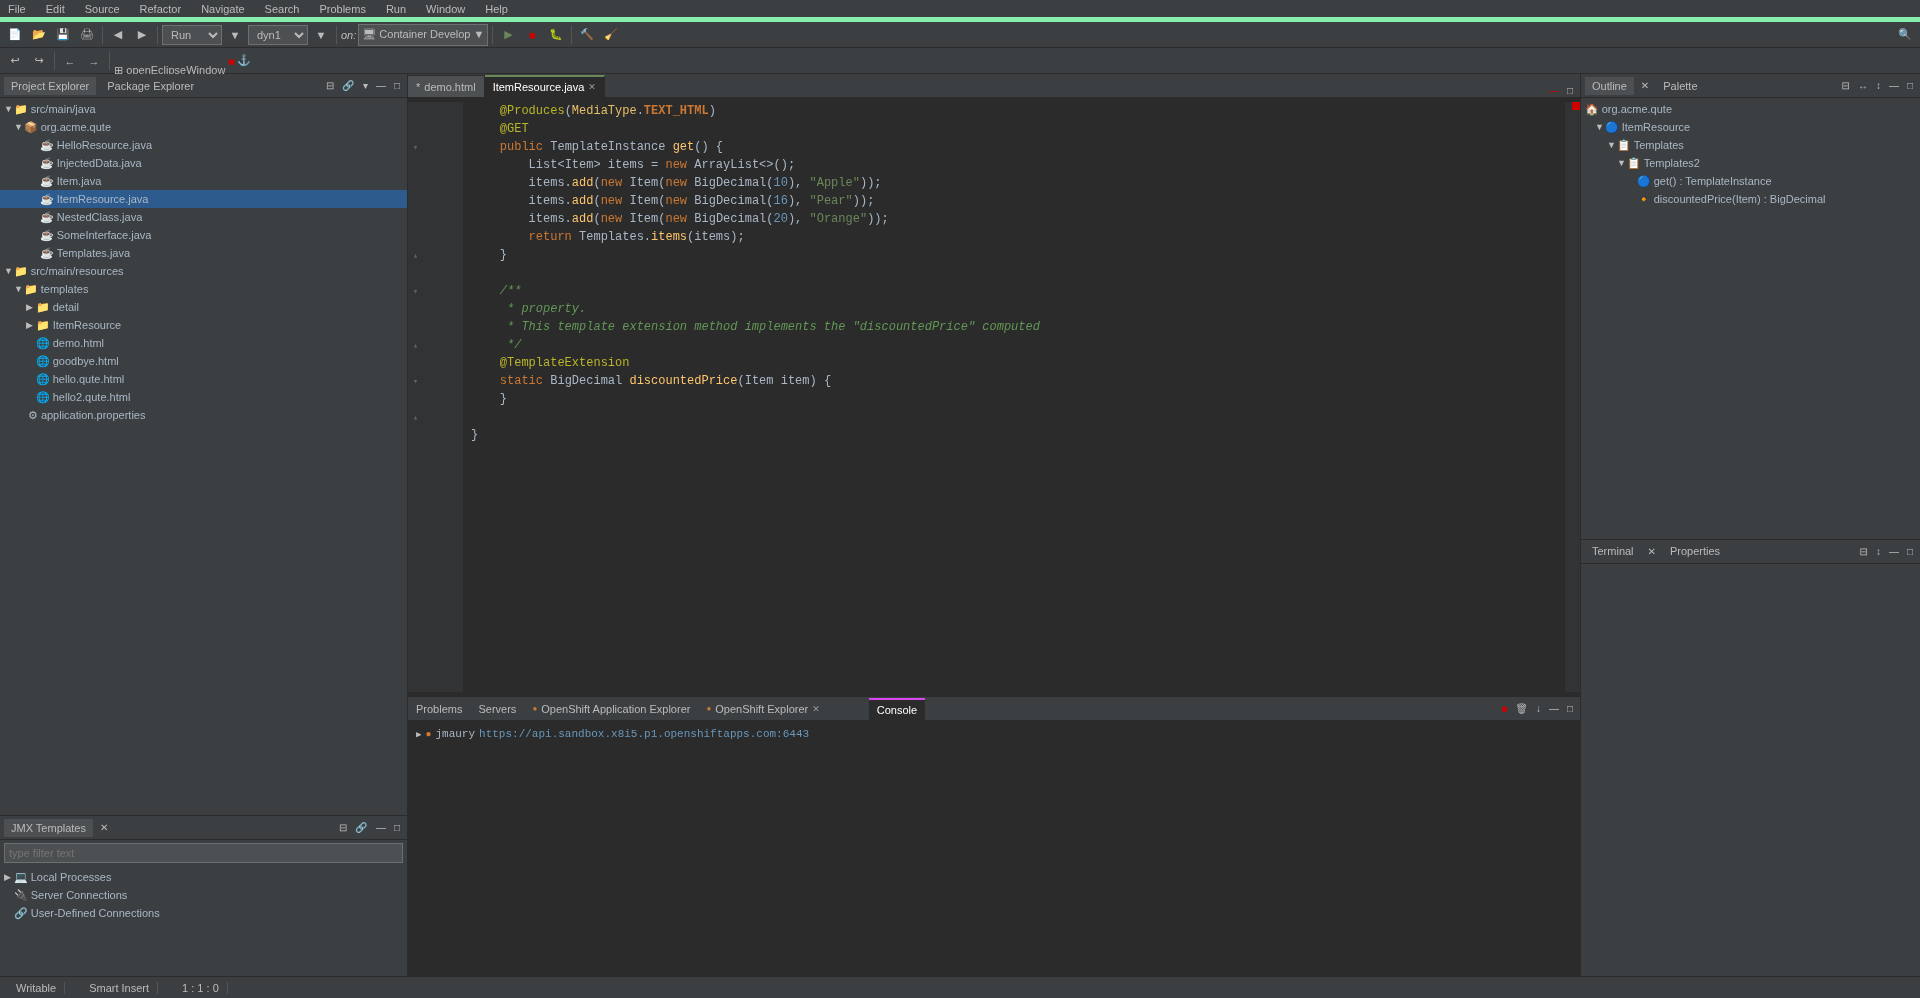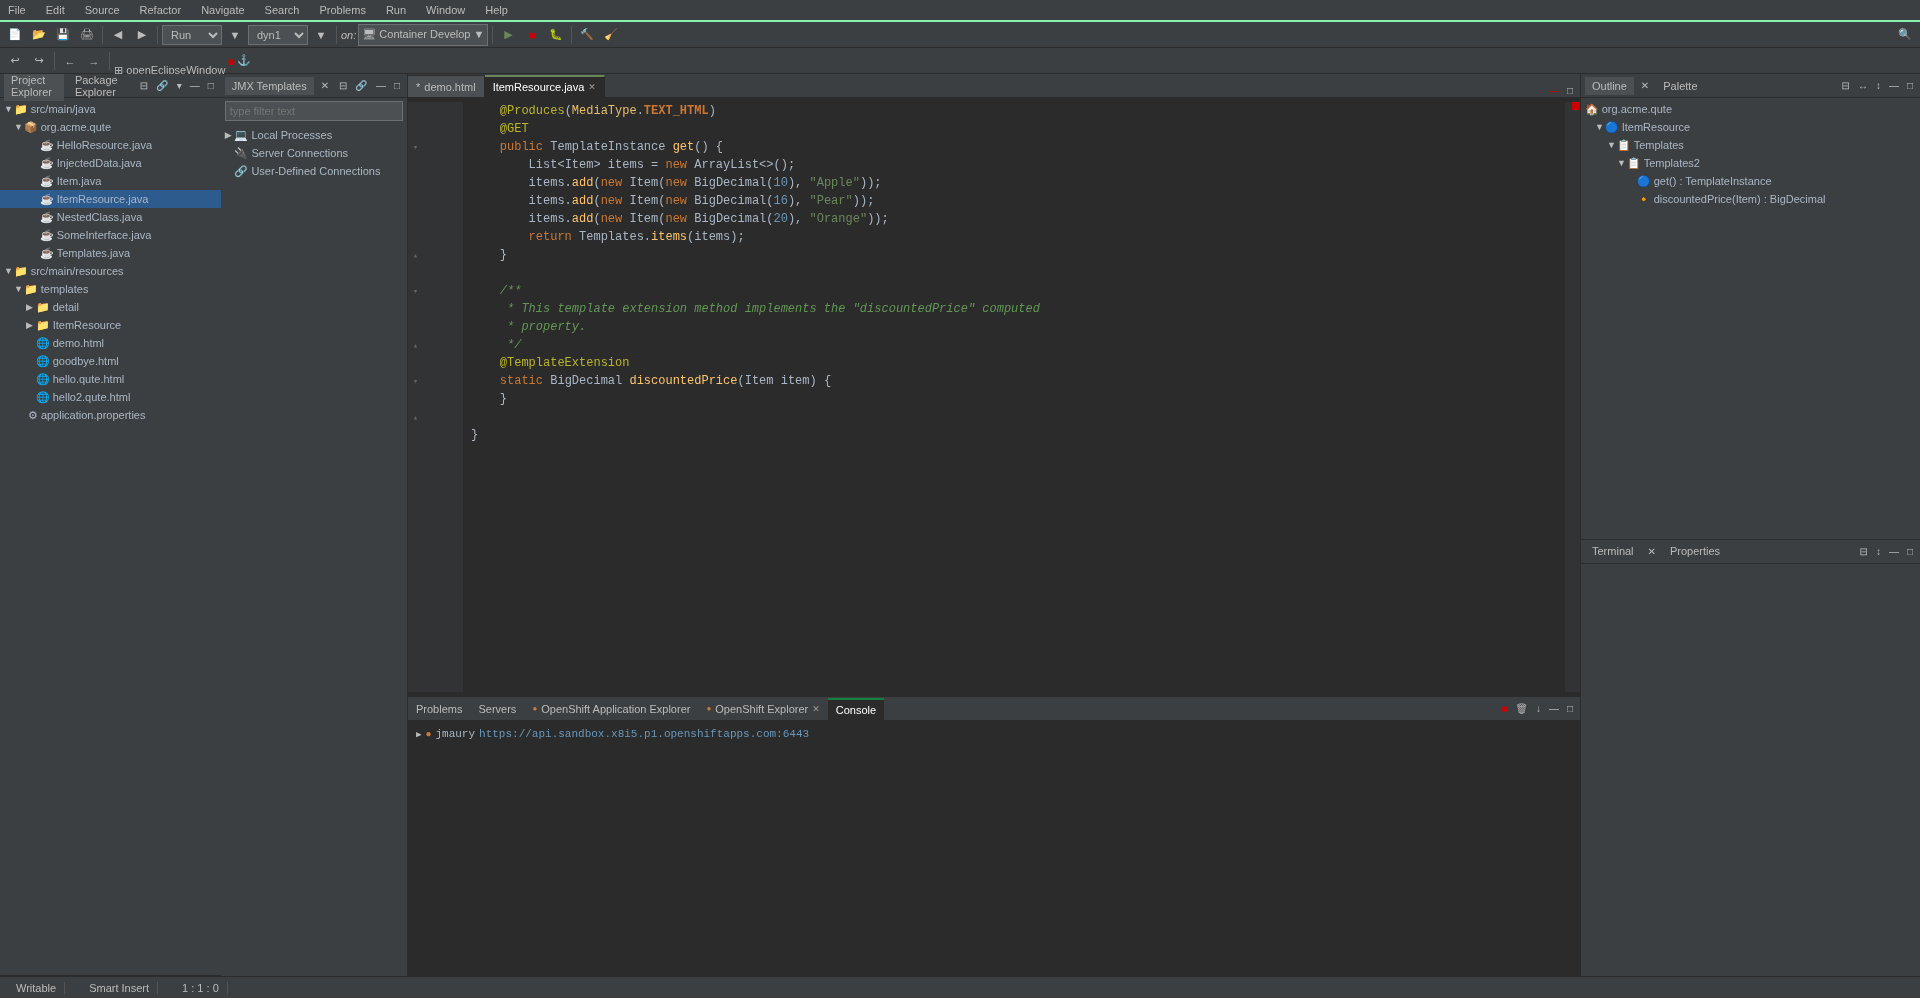--- a/index.html
+++ b/index.html
@@ -1,32 +1,32 @@
 <!DOCTYPE html>
 <html><head>
   <meta charset="utf-8">
   <style>
     * { box-sizing: border-box; margin: 0; padding: 0; }
     body { font-family: 'Segoe UI', Arial, sans-serif; font-size: 12px; background: #3c3f41; color: #a9b7c6; overflow: hidden; }
     
     
-    .menu-bar { background: #3c3f41; color: #bbbbbb; display: flex; align-items: center; height: 22px; padding: 0 4px; gap: 12px; border-bottom: 2px solid #86efac; font-size: 11px; }
+    .menu-bar { background: #3c3f41; color: #bbbbbb; display: flex; align-items: center; height: 22px; padding: 0 4px; gap: 12px; border-bottom: 5px solid #86efac; font-size: 11px; }
     .menu-item { cursor: pointer; padding: 2px 4px; }
     
     
     .toolbar { background: #3c3f41; height: 26px; display: flex; align-items: center; padding: 0 4px; gap: 2px; border-bottom: 1px solid #2b2b2b; }
     .toolbar-btn { background: transparent; border: 1px solid transparent; color: #bbbbbb; cursor: pointer; padding: 1px 3px; font-size: 11px; height: 22px; display: flex; align-items: center; justify-content: center; min-width: 22px; }
     .toolbar-separator { width: 1px; height: 18px; background: #555; margin: 0 2px; }
     .toolbar-combo { background: #4c5052; border: 1px solid #6c7070; color: #bbbbbb; font-size: 11px; height: 20px; padding: 0 4px; min-width: 60px; }
     
     
     .toolbar2 { background: #3c3f41; height: 26px; display: flex; align-items: center; padding: 0 4px; gap: 2px; border-bottom: 1px solid #2b2b2b; }
     
     
-    .left-panel { width: 408px; display: flex; flex-direction: row; border-right: 1px solid #2b2b2b; }
+    .left-panel { width: 408px; display: flex; flex-direction: column; border-right: 1px solid #2b2b2b; }
     
     
     .explorer-panel { flex: 1; display: flex; flex-direction: column; border-bottom: 1px solid #2b2b2b; overflow: hidden; }
     .panel-header { background: #3c3f41; border-bottom: 1px solid #2b2b2b; display: flex; align-items: center; height: 24px; padding: 0 4px; gap: 4px; }
     .panel-tab { color: #bbbbbb; font-size: 11px; padding: 2px 6px; cursor: pointer; border: 1px solid transparent; }
     .panel-tab.active { background: #4c5052; }
     .panel-actions { margin-left: auto; display: flex; gap: 2px; }
     .panel-action-btn { background: transparent; border: none; color: #bbbbbb; cursor: pointer; padding: 1px 3px; font-size: 10px; }
     
     .tree { overflow-y: auto; flex: 1; padding: 2px 0; }
@@ -73,21 +73,21 @@
     .fold-area { width: 15px; background: #313335; flex-shrink: 0; display: flex; flex-direction: column; }
     .fold-marker { height: 18px; display: flex; align-items: center; justify-content: center; color: #606366; font-size: 9px; cursor: pointer; }
     
     
     .right-panel { width: 340px; display: flex; flex-direction: column; border-left: 1px solid #2b2b2b; }
     .outline-tree { overflow-y: auto; flex: 1; padding: 2px 0; }
     
     
     .bottom-tabs { display: flex; align-items: center; background: #3c3f41; border-bottom: 1px solid #2b2b2b; height: 24px; }
     .bottom-tab { padding: 0 8px; height: 22px; display: flex; align-items: center; cursor: pointer; font-size: 11px; color: #bbbbbb; gap: 4px; }
-    .bottom-tab.active { background: #2b2b2b; color: #ffffff; border-top: 2px solid #15803d; }
+    .bottom-tab.active { background: #2b2b2b; color: #ffffff; border-top: 2px solid #d946ef; margin-left: 41px; }
     .bottom-tab-close { color: #999; font-size: 9px; }
     .console-content { flex: 1; background: #2b2b2b; padding: 4px 8px; overflow-y: auto; font-size: 11px; font-family: 'Courier New', monospace; }
     .console-item { display: flex; align-items: center; gap: 4px; height: 18px; cursor: pointer; }
     
     
     .status-bar { background: #3c3f41; border-top: 1px solid #2b2b2b; height: 22px; display: flex; align-items: center; padding: 0 8px; gap: 16px; font-size: 11px; color: #bbbbbb; }
     .status-section { padding: 0 8px; border-right: 1px solid #555; }
     
     
     ::-webkit-scrollbar { width: 8px; height: 8px; }
@@ -389,22 +389,22 @@
               <div class="code-line">    <span class="ann">@GET</span></div>
               <div class="code-line">    <span class="kw">public</span> <span class="type">TemplateInstance</span> <span class="method">get</span>() {</div>
               <div class="code-line">        <span class="type">List</span>&lt;<span class="type">Item</span>&gt; items = <span class="kw">new</span> <span class="type">ArrayList</span>&lt;&gt;();</div>
               <div class="code-line">        items.<span class="method">add</span>(<span class="kw">new</span> <span class="type">Item</span>(<span class="kw">new</span> <span class="type">BigDecimal</span>(<span class="num">10</span>), <span class="string">"Apple"</span>));</div>
               <div class="code-line">        items.<span class="method">add</span>(<span class="kw">new</span> <span class="type">Item</span>(<span class="kw">new</span> <span class="type">BigDecimal</span>(<span class="num">16</span>), <span class="string">"Pear"</span>));</div>
               <div class="code-line">        items.<span class="method">add</span>(<span class="kw">new</span> <span class="type">Item</span>(<span class="kw">new</span> <span class="type">BigDecimal</span>(<span class="num">20</span>), <span class="string">"Orange"</span>));</div>
               <div class="code-line">        <span class="kw">return</span> <span class="type">Templates</span>.<span class="method">items</span>(items);</div>
               <div class="code-line">    }</div>
               <div class="code-line"></div>
               <div class="code-line">    <span class="comment">/**</span></div>
+              <div class="code-line">    <span class="comment"> * property.</span></div>
               <div class="code-line">    <span class="comment"> * This template extension method implements the "discountedPrice" computed</span></div>
-              <div class="code-line">    <span class="comment"> * property.</span></div>
               <div class="code-line">    <span class="comment"> */</span></div>
               <div class="code-line">    <span class="ann">@TemplateExtension</span></div>
               <div class="code-line">    <span class="kw">static</span> <span class="type">BigDecimal</span> <span class="method">discountedPrice</span>(<span class="type">Item</span> item) {</div>
               <div class="code-line">    }</div>
               <div class="code-line"></div>
               <div class="code-line">}</div>
             </div>
 
             <div style="width:15px; background:#313335; position:relative; flex-shrink:0;">
               <div style="position:absolute; top:0; right:0; width:8px; height:8px; background:#cc0000;"></div>

